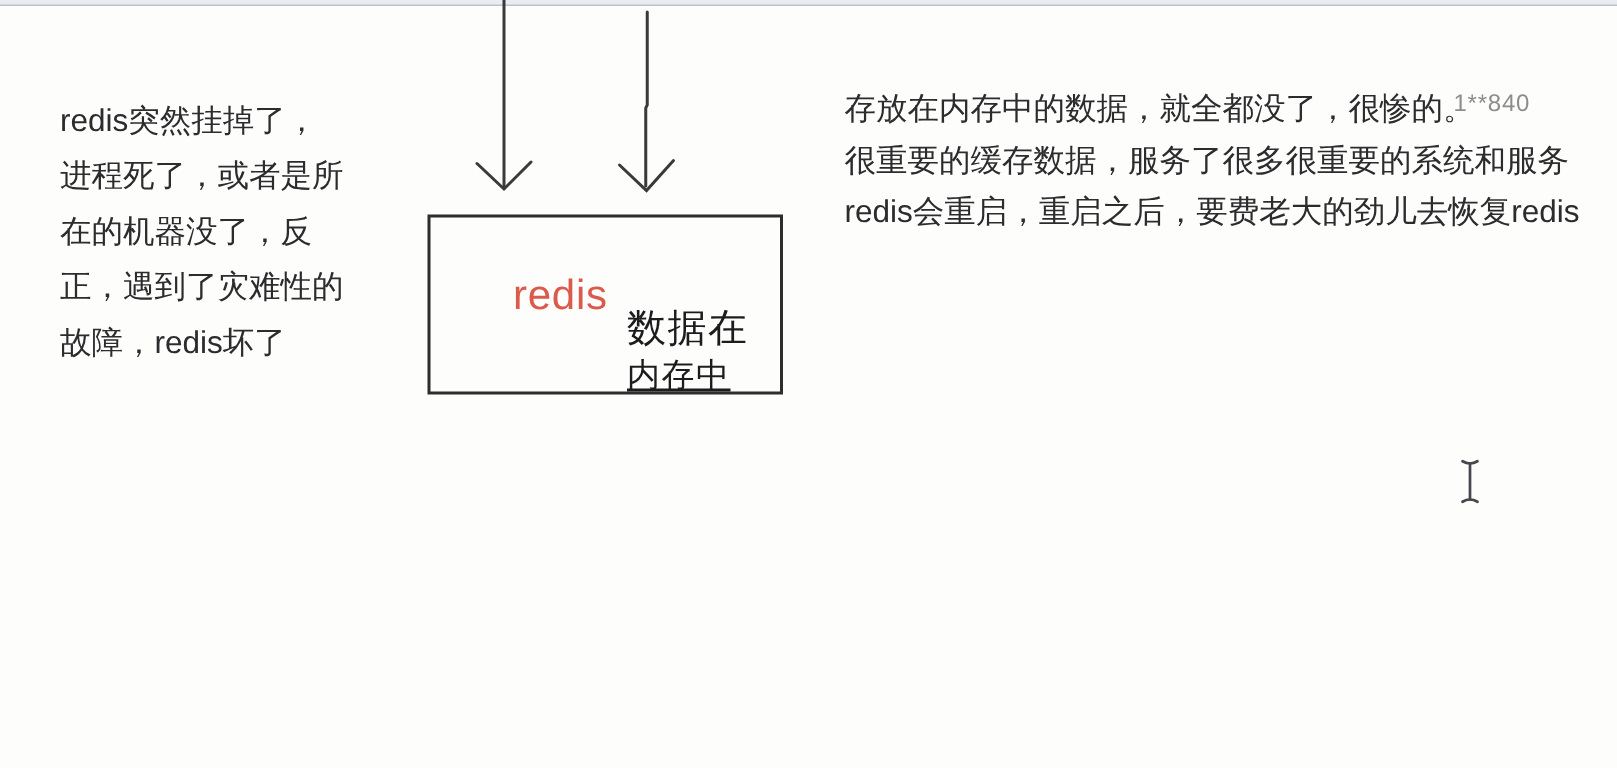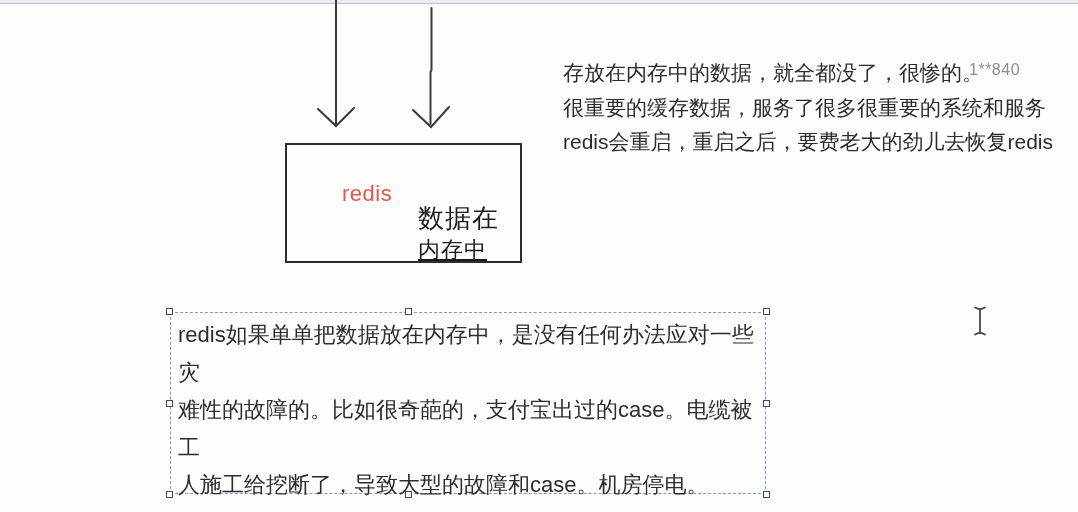--- a/index.html
+++ b/index.html
@@ -39,21 +39,21 @@
     position:absolute;left:300px;top:0;width:170px;height:136px;
     pointer-events:none;
   }
   
   .redis-box{
     position:absolute;left:285px;top:143px;width:233px;height:116px;
     border:2px solid #2d2d2d;background:transparent;
   }
   .redis-label{
     position:absolute;left:55px;top:36px;
-    font-size:22px;letter-spacing:0.5px;color:#dc5a4c;
+    font-size:28px;letter-spacing:0.5px;color:#dc5a4c;
   }
   .redis-side-1{
     position:absolute;left:131px;top:56px;
     font-size:26px;color:#1c1c1f;letter-spacing:1px;
   }
   .redis-side-2{
     position:absolute;left:131px;top:90px;
     font-size:22px;color:#1c1c1f;letter-spacing:1px;text-decoration:underline;
   }
   
@@ -85,20 +85,25 @@
     position:absolute;left:971px;top:305px;width:18px;height:32px;
   }
 </style>
 </head>
 <body>
 
 <div id="stage">
 
   <div class="top-strip"></div>
 
+  <div class="note left-note">redis突然挂掉了，
+进程死了，或者是所
+在的机器没了，反
+正，遇到了灾难性的
+故障，redis坏了</div>
 
   <div class="note right-note">存放在内存中的数据，就全都没了，很惨的。
 很重要的缓存数据，服务了很多很重要的系统和服务
 redis会重启，重启之后，要费老大的劲儿去恢复redis</div>
 
   <div class="watermark">1**840</div>
 
   <svg class="arrows" viewBox="0 0 170 136">
     <g stroke="#3a3a3a" stroke-width="2" fill="none" stroke-linecap="round">
       <line x1="36" y1="0" x2="36" y2="125"></line>
@@ -109,33 +114,20 @@
       <polyline points="113,110 131,127 149,107"></polyline>
     </g>
   </svg>
 
   <div class="redis-box">
     <span class="redis-label">redis</span>
     <span class="redis-side-1">数据在</span>
     <span class="redis-side-2">内存中</span>
   </div>
 
-  <div class="sel-box">
-    <div class="sel-text">redis如果单单把数据放在内存中，是没有任何办法应对一些灾
-难性的故障的。比如很奇葩的，支付宝出过的case。电缆被工
-人施工给挖断了，导致大型的故障和case。机房停电。</div>
-    <div class="handle h-tl"></div>
-    <div class="handle h-tm"></div>
-    <div class="handle h-tr"></div>
-    <div class="handle h-ml"></div>
-    <div class="handle h-mr"></div>
-    <div class="handle h-bl"></div>
-    <div class="handle h-bm"></div>
-    <div class="handle h-br"></div>
-  </div>
 
   <svg class="ibeam" viewBox="0 0 18 32">
     <g stroke="#46464c" stroke-width="1.8" fill="none" stroke-linecap="round">
       <line x1="9" y1="4" x2="9" y2="28"></line>
       <path d="M4,2.5 Q9,5.5 14,2.5"></path>
       <path d="M4,29.5 Q9,26.5 14,29.5"></path>
     </g>
   </svg>
 
 </div>

